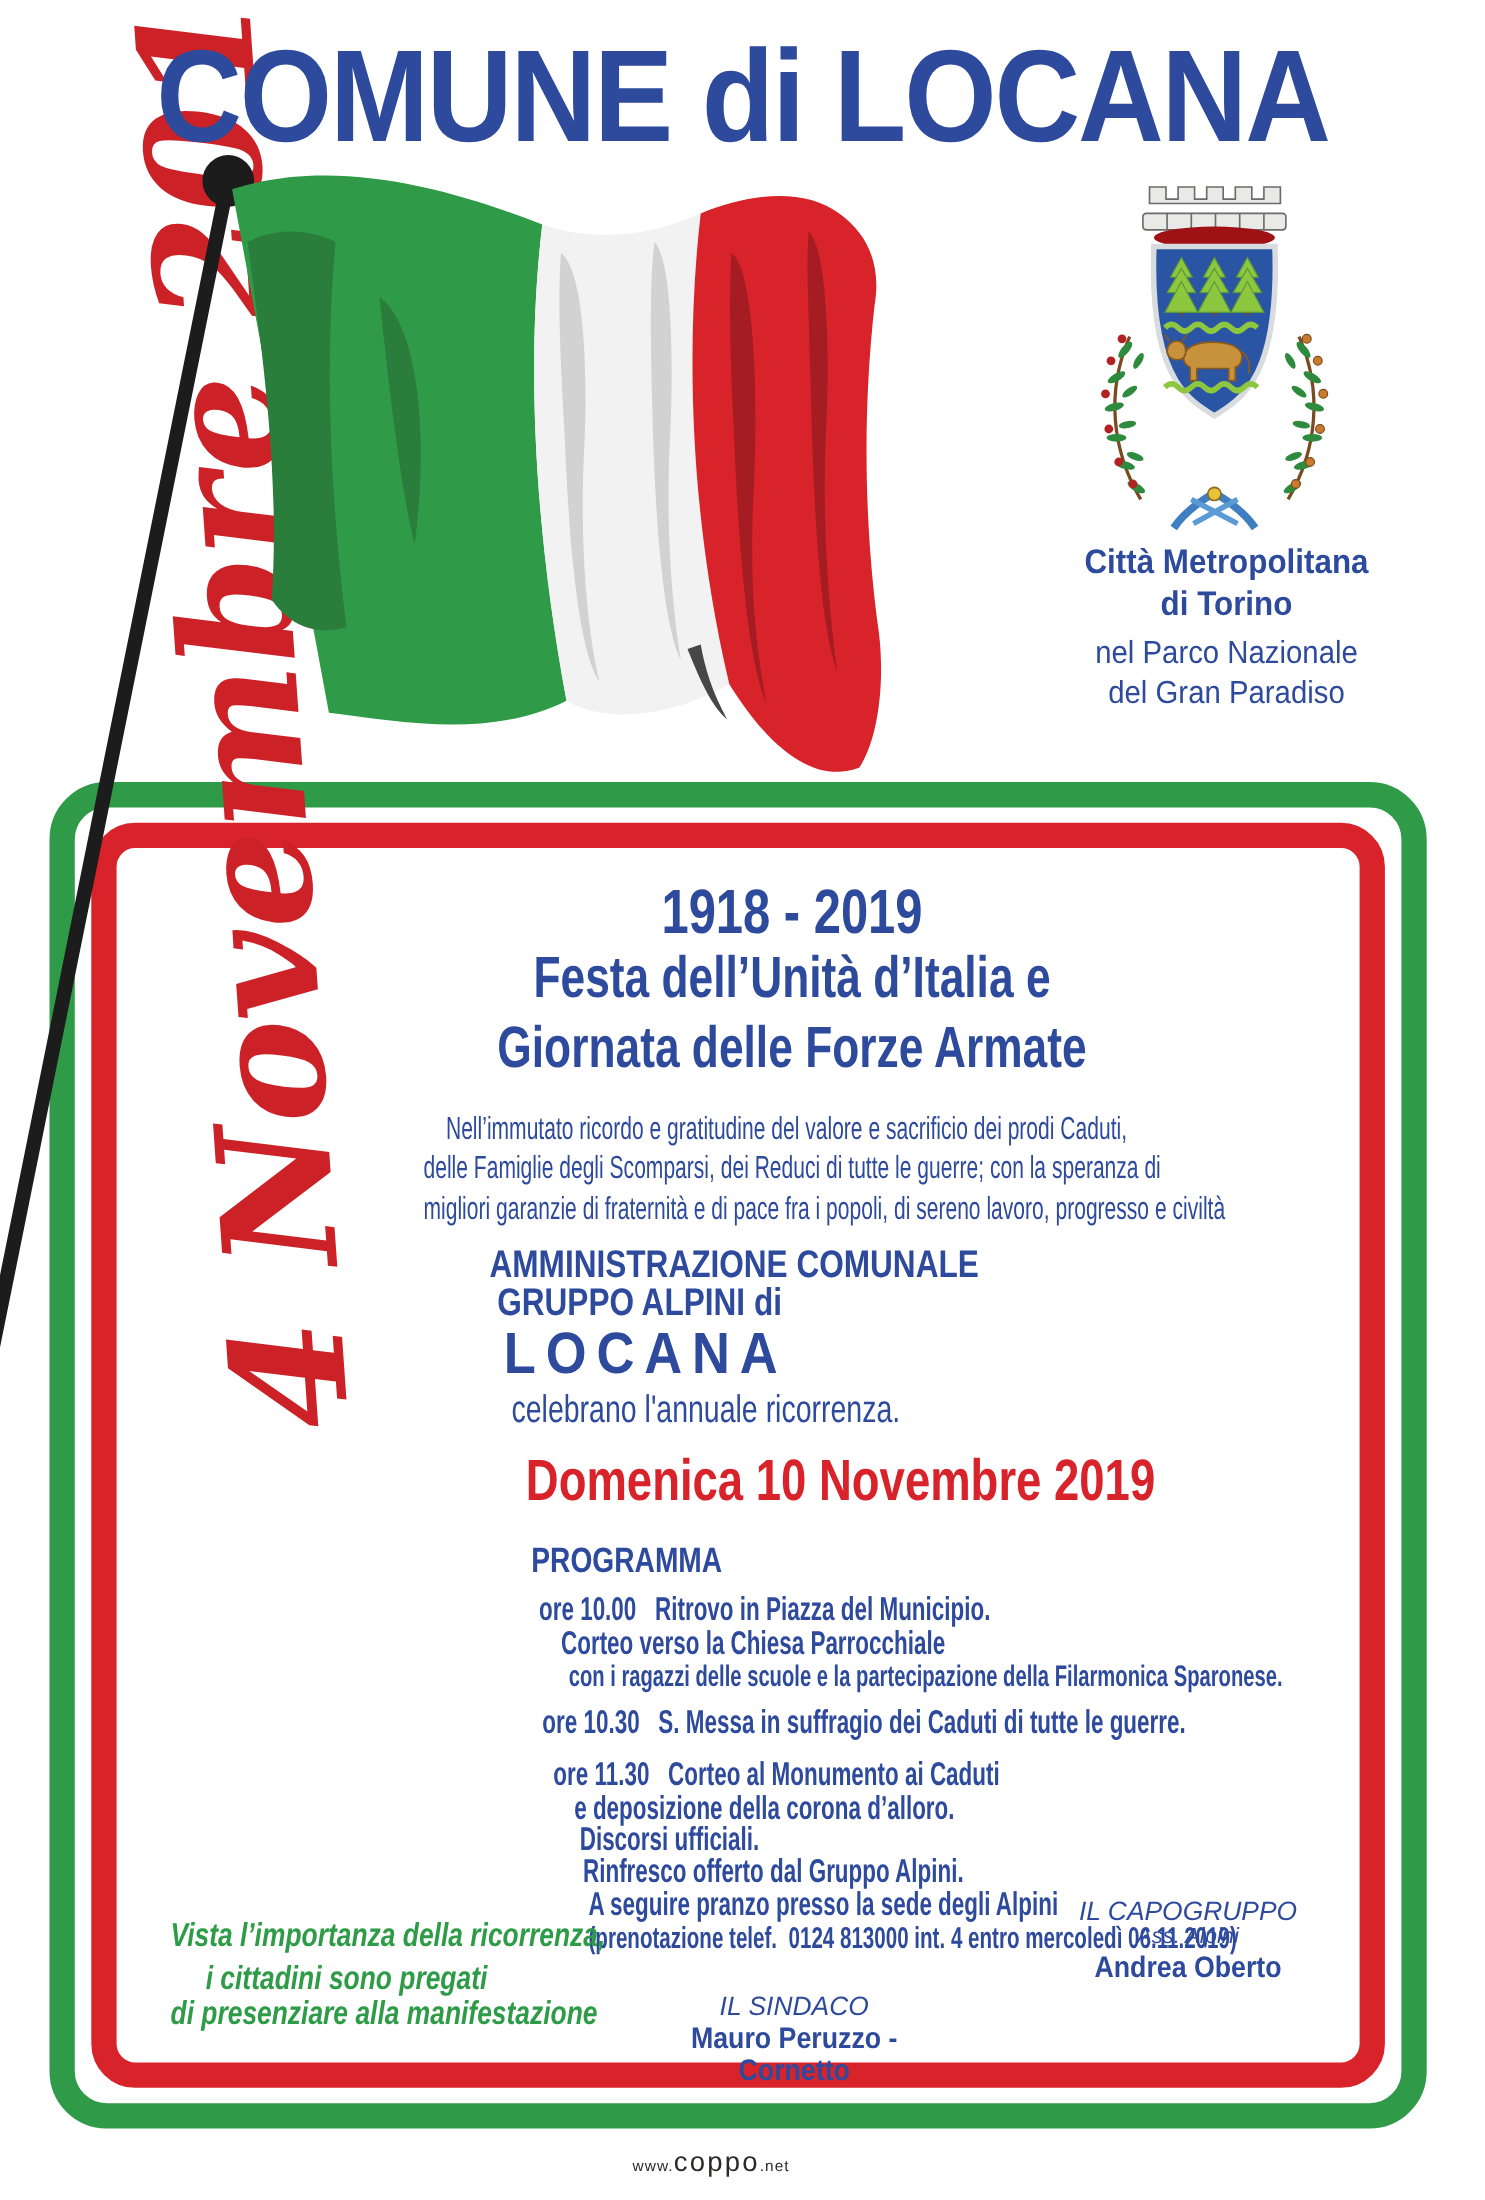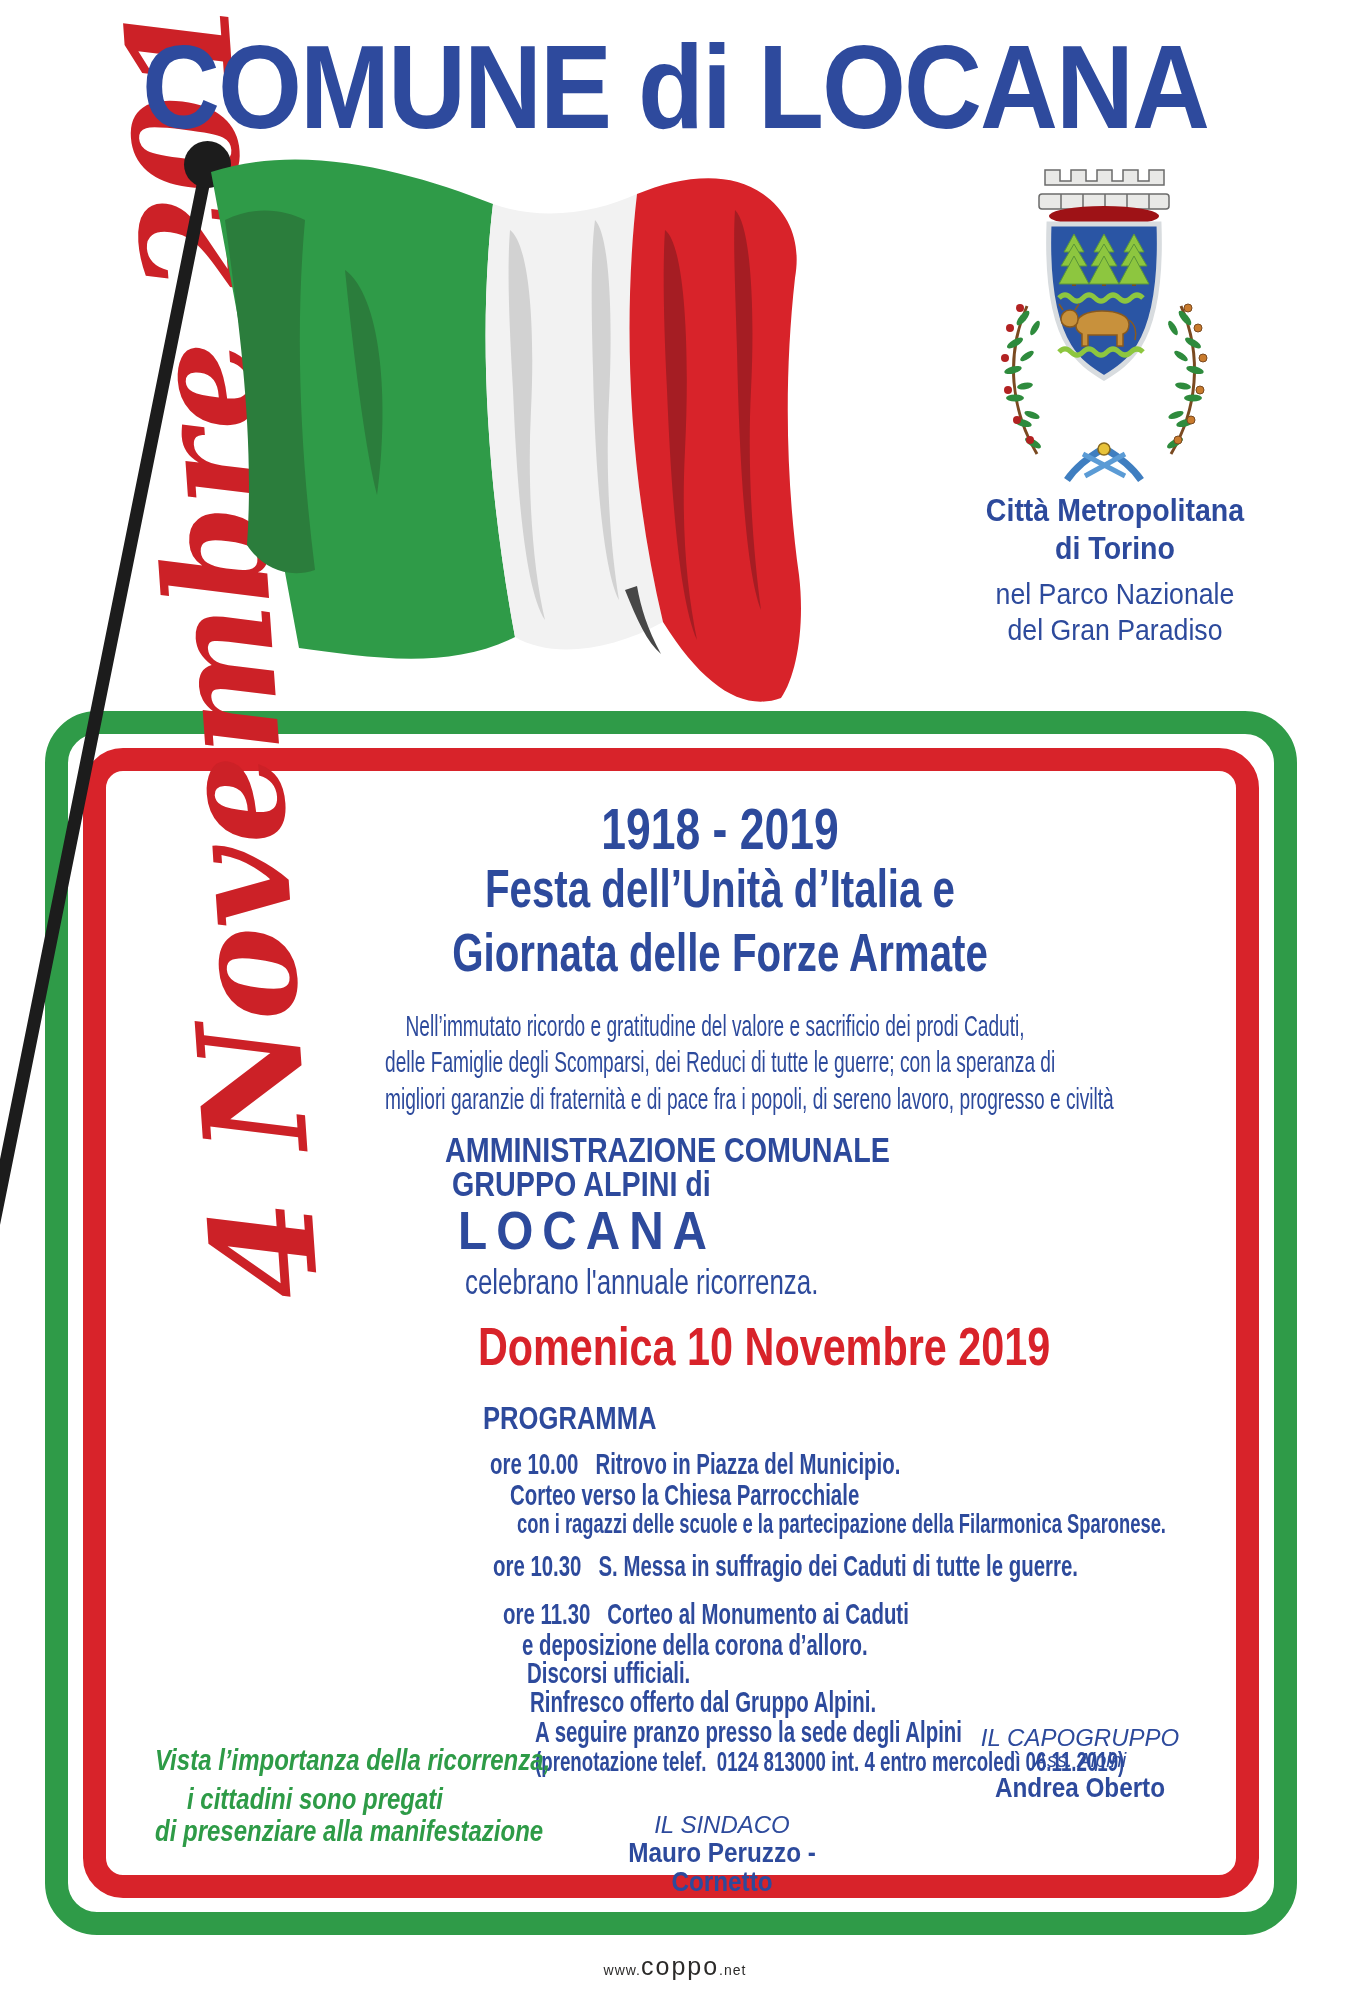--- a/index.html
+++ b/index.html
@@ -91,21 +91,21 @@
   
   .sig{z-index:3;text-align:center;}
   .sig .t{font-style:italic;font-size:24px;}
   .sig .s{font-style:italic;font-size:20px;}
   .sig .n{font-weight:bold;font-size:27px;transform:scaleX(.9);transform-origin:center;}
   .sig-mayor{left:582px;top:1810px;width:280px;line-height:29px;}
   .sig-group{left:950px;top:1727px;width:260px;line-height:22px;}
   .sig-group .n{margin-top:6px;}
 
   
-  .credit{left:575px;top:1952px;width:200px;text-align:center;color:#2b2a29;z-index:6;white-space:nowrap;}
+  .credit{left:575px;top:1952px;width:200px;color:#2b2a29;z-index:6;white-space:nowrap;}
   .credit .sm{font-size:14px;letter-spacing:1px;}
   .credit .lg{font-size:25px;letter-spacing:2px;}
 </style>
 </head>
 <body>
 
 <div class="abs poster-title">COMUNE di LOCANA</div>
 
 <div class="abs frame-green"></div>
 <div class="abs frame-red"></div>

